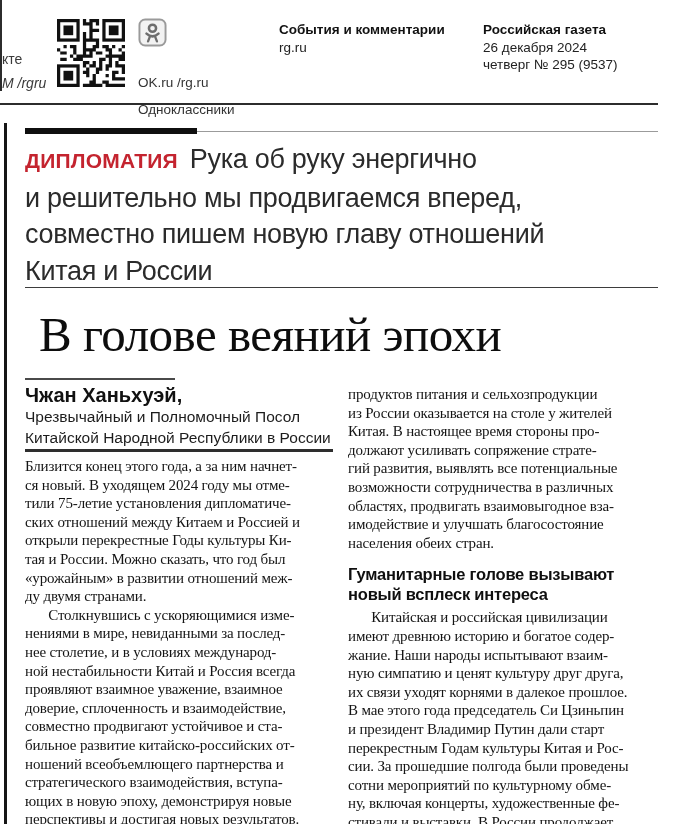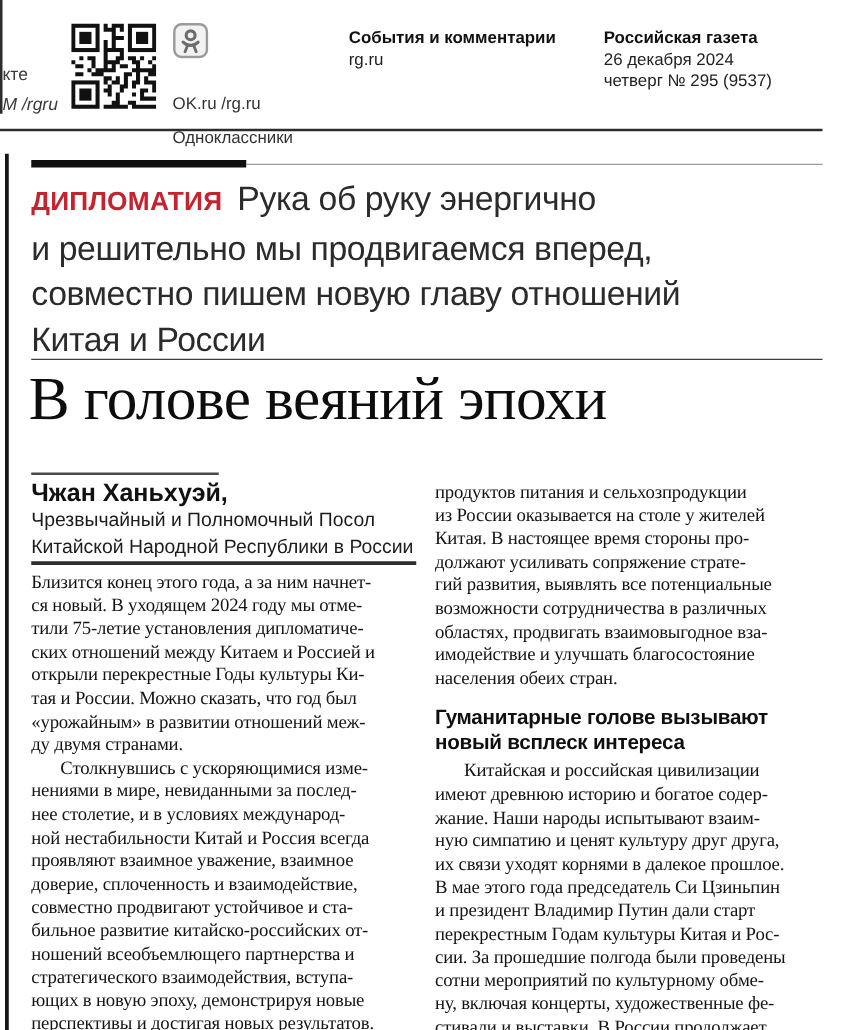--- a/index.html
+++ b/index.html
@@ -23,21 +23,21 @@
   
   .article-left-rule{left:4px;top:123px;width:2.6px;height:701px;background:#161616;}
   .bar-thick{left:25px;top:128px;width:172px;height:6px;background:#0f0f0f;}
   .bar-thin{left:197px;top:130.5px;width:461px;height:1.4px;background:#9b9b9b;}
 
   .kicker-line{left:25px;top:141px;width:636px;font-size:27px;line-height:36.5px;
                color:#2b2b2b;letter-spacing:-0.3px;white-space:pre-line;font-weight:500;}
   .kicker{font-size:21px;font-weight:700;color:#c4242f;letter-spacing:0.2px;margin-right:12px;}
 
   .title-rule{left:25px;top:287px;width:633px;height:1.3px;background:#3d3d3d;}
-  .title{left:23px;top:290px;margin:0;font-family:"Liberation Serif",serif;font-weight:400;
+  .title{left:23px;top:290px;margin:16px;font-family:"Liberation Serif",serif;font-weight:400;
          font-size:49px;letter-spacing:-0.5px;color:#0d0d0d;white-space:nowrap;}
 
   .author-rule-top{left:25px;top:378px;width:150px;height:1.6px;background:#4a4a4a;}
   .author{left:25px;top:385px;width:310px;font-size:15.5px;line-height:21px;color:#1c1c1c;}
   .author-name{font-weight:700;font-size:20px;color:#111;}
   .author-role{white-space:pre-line;}
   .author-rule-bottom{left:25px;top:449px;width:308px;height:2.6px;background:#2e2e2e;}
 
   
   .col{position:absolute;font-family:"Liberation Serif",serif;font-size:15px;

